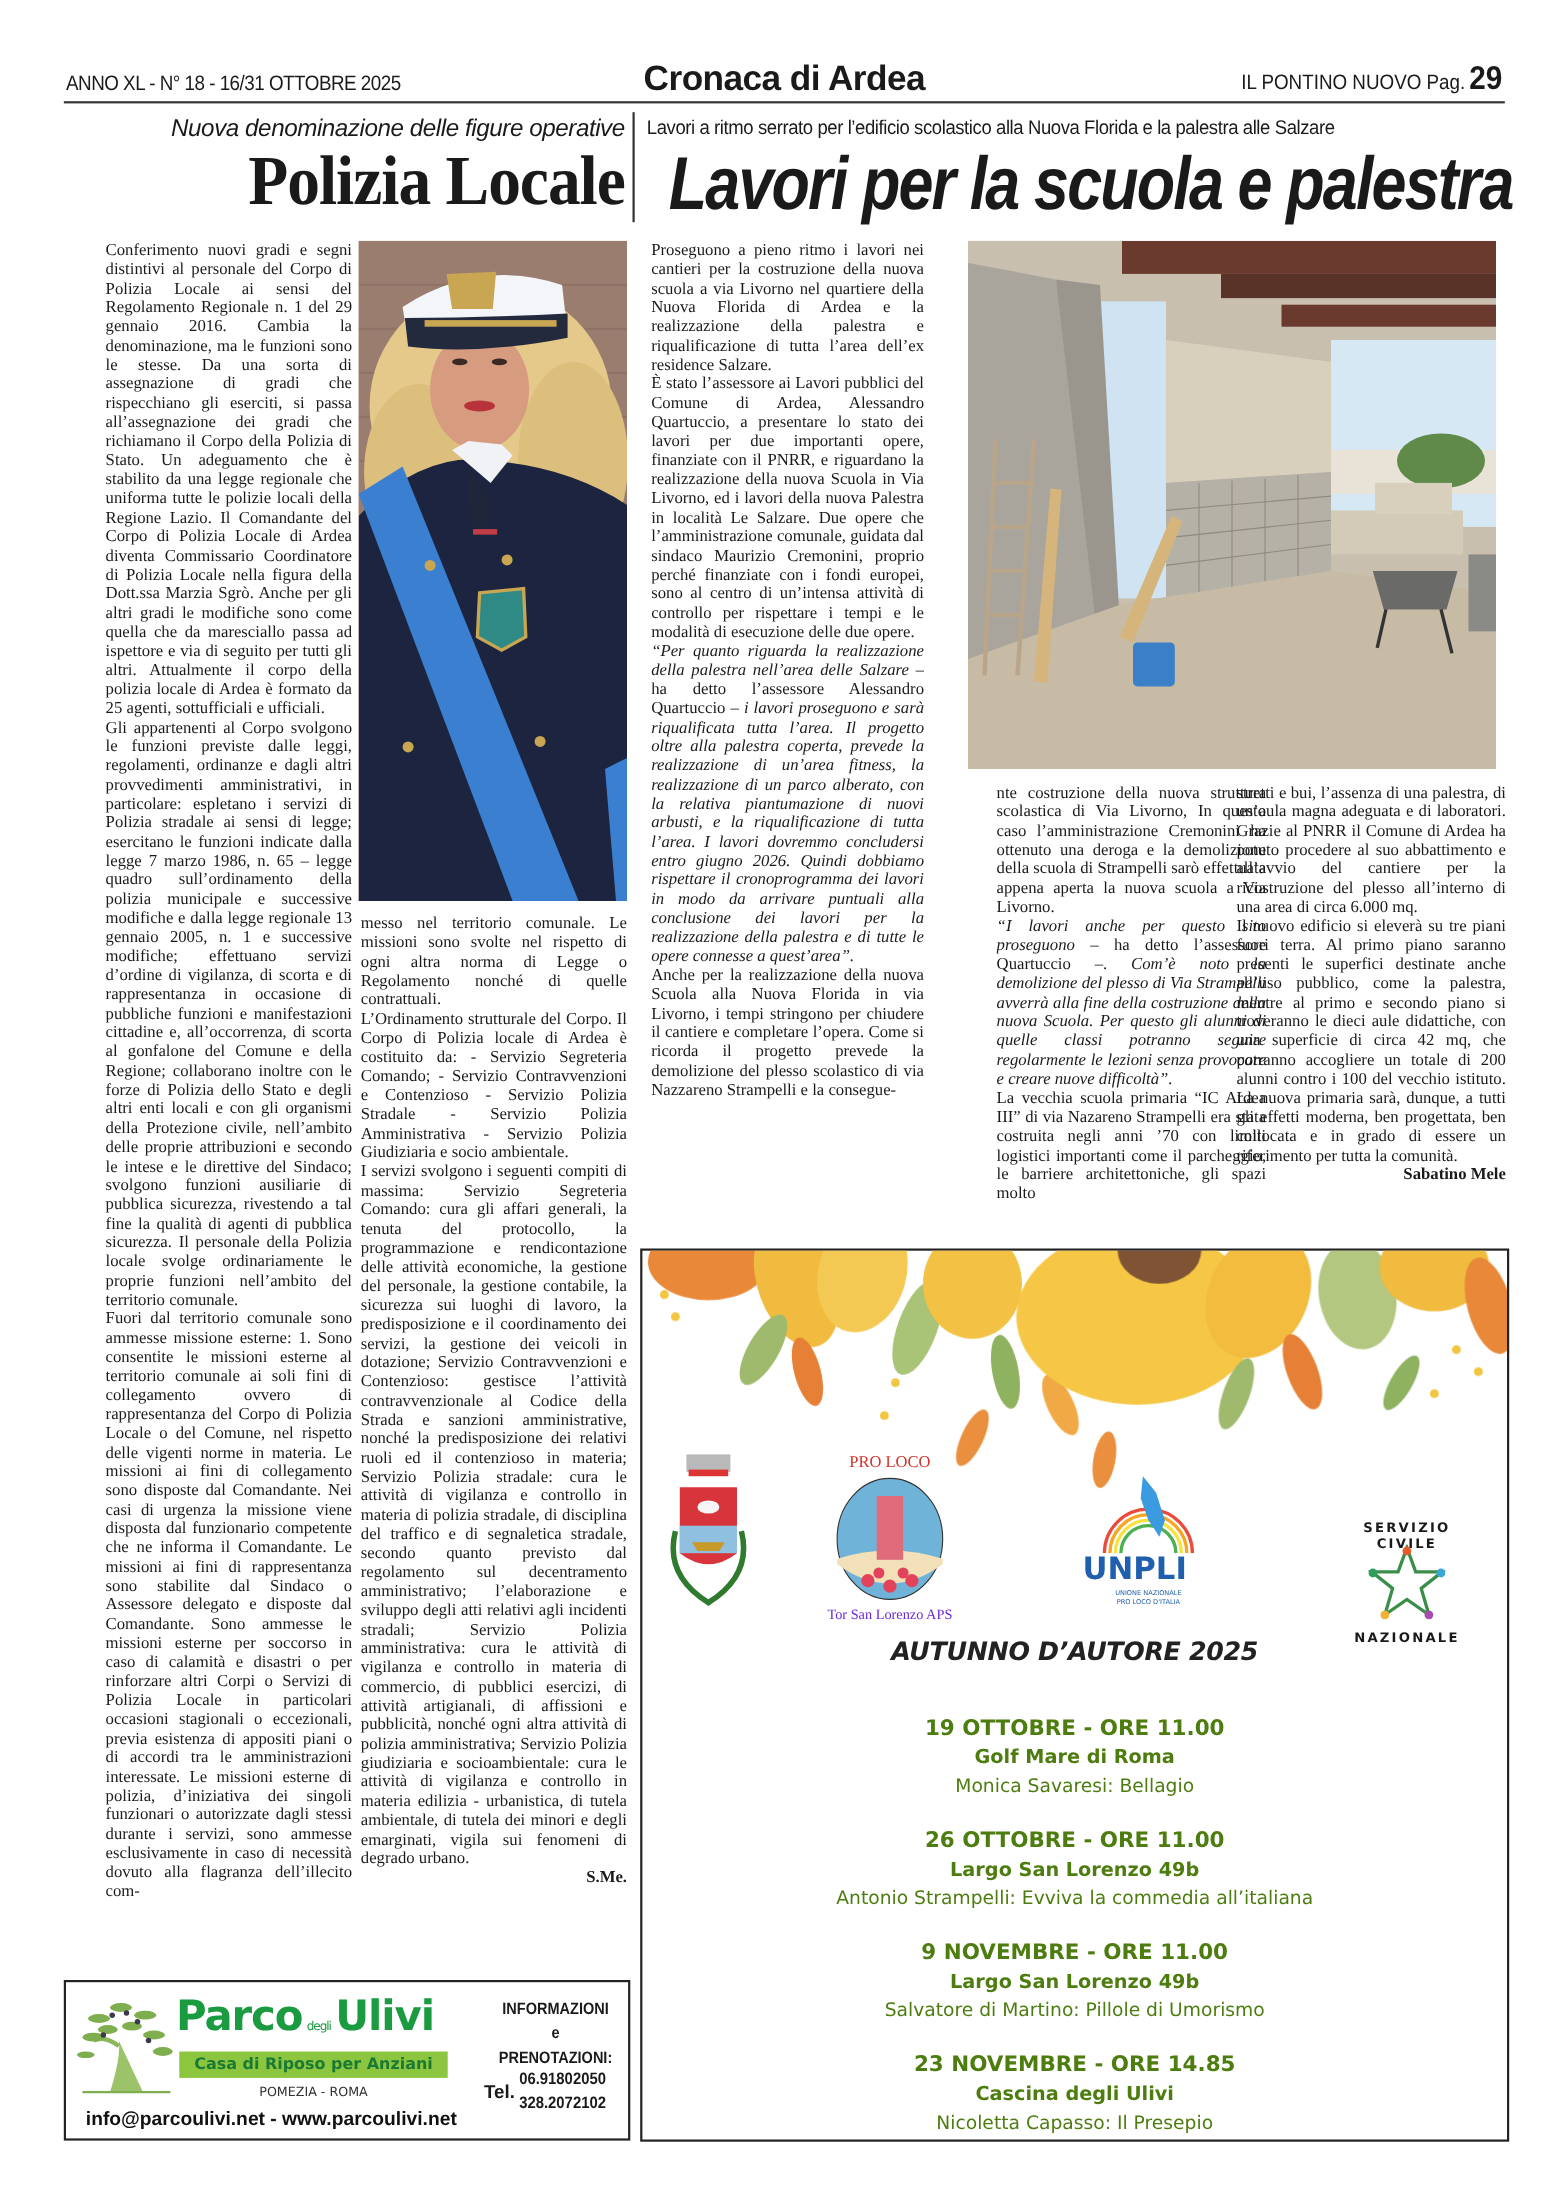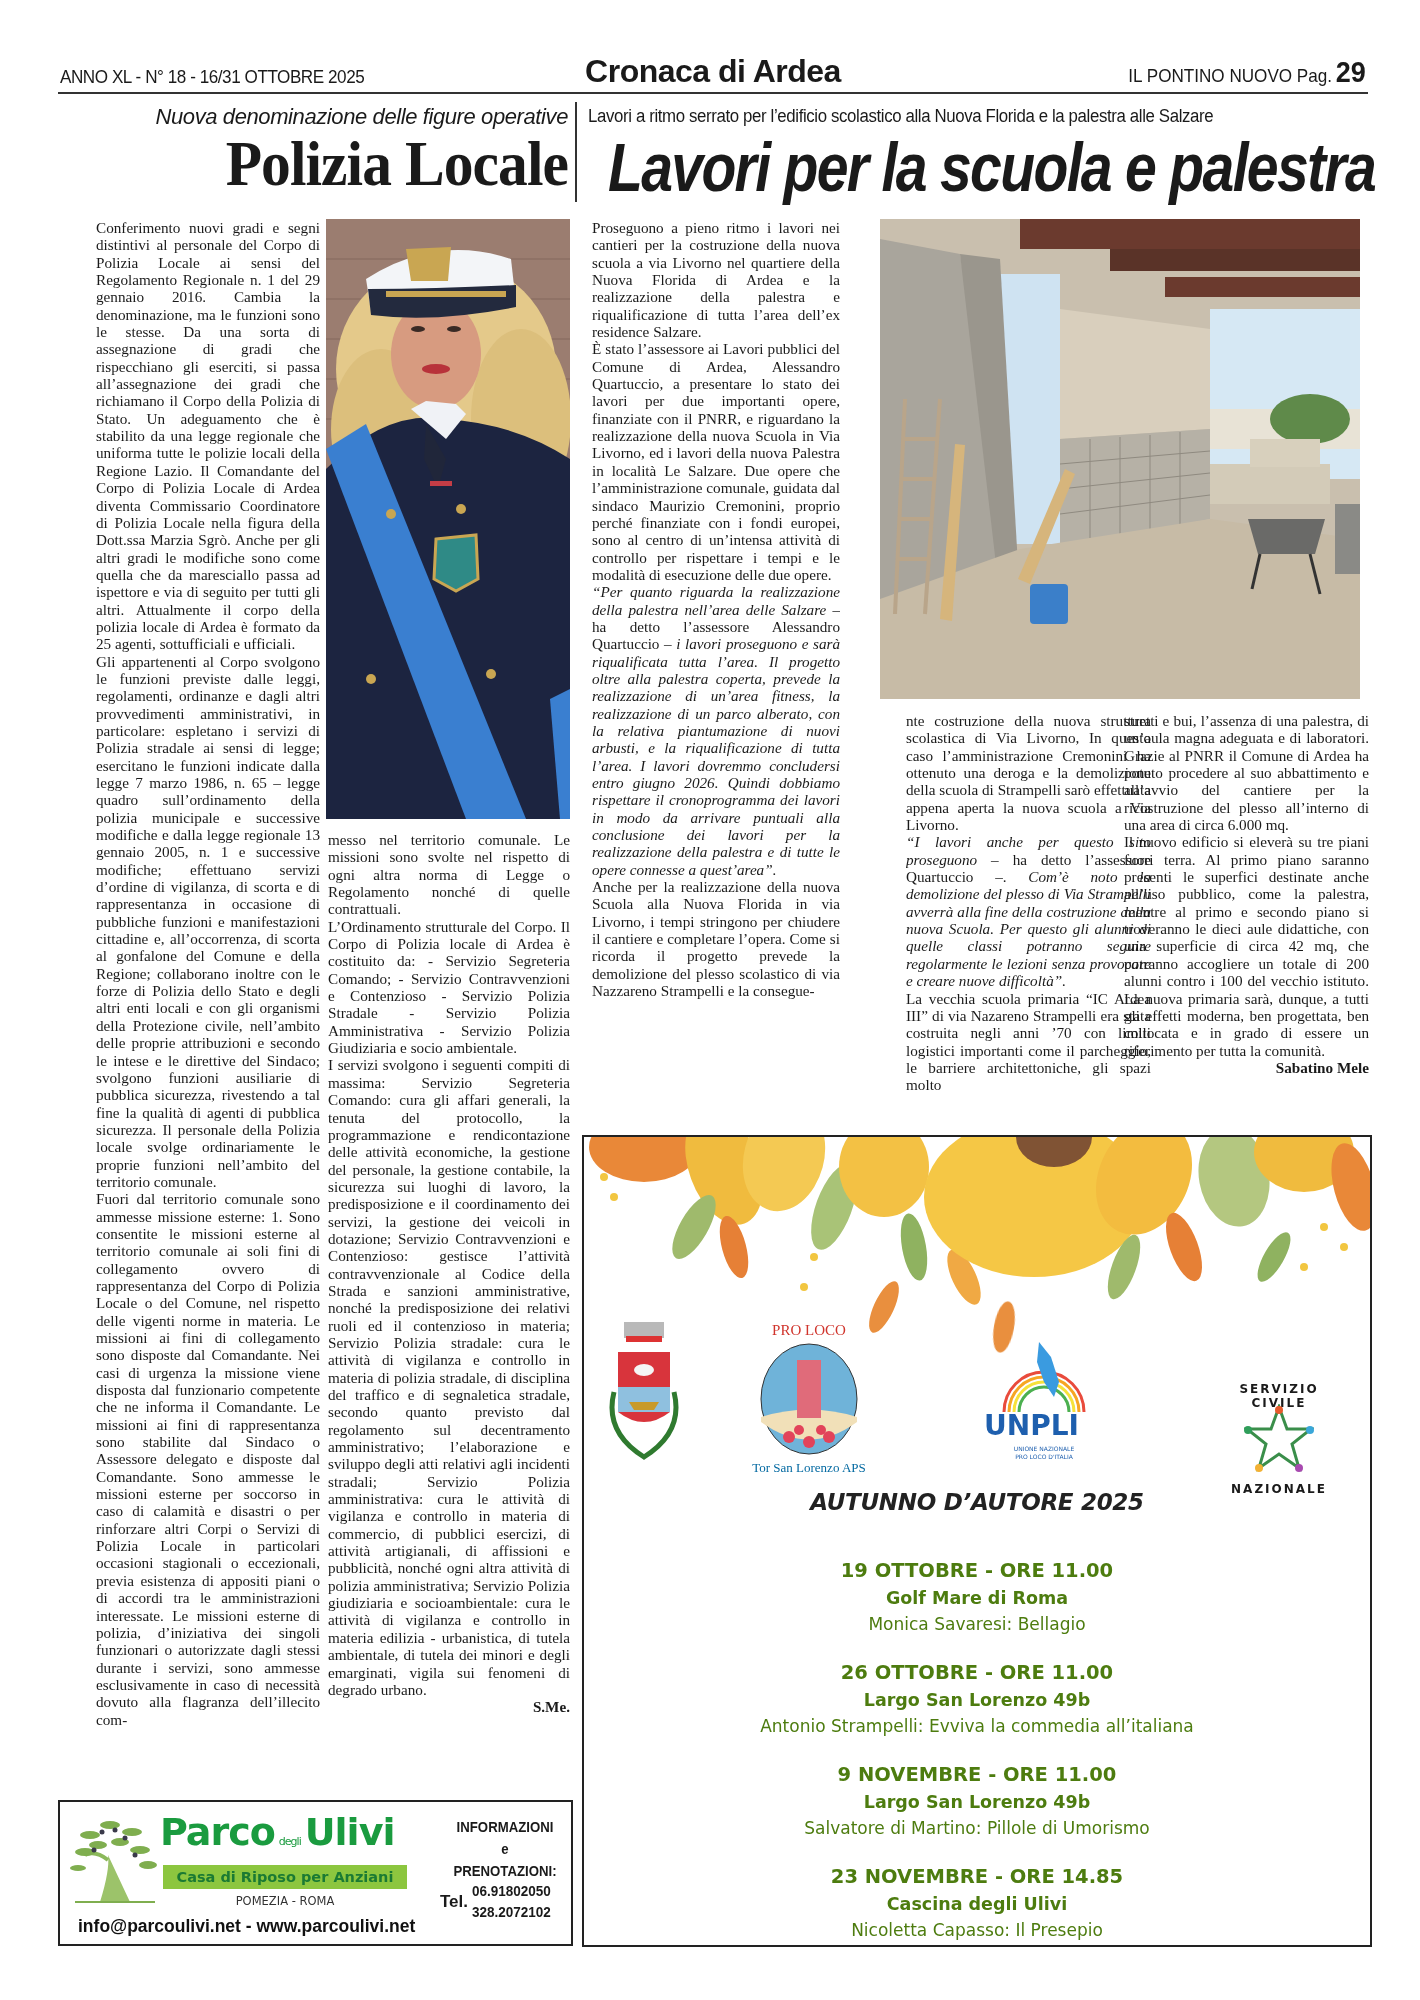--- a/index.html
+++ b/index.html
@@ -290,21 +290,21 @@
       <svg style="position:absolute;left:10px;top:20px;width:100px;height:115px" viewBox="0 0 100 115">
         <ellipse cx="50" cy="57" rx="48" ry="55" fill="#6fb3d9" stroke="#333" stroke-width="1"></ellipse>
         <path d="M2,75 Q50,60 98,75 L98,80 Q50,115 2,80 Z" fill="#f1e0b8"></path>
         <rect x="38" y="18" width="24" height="58" fill="#e06b7a"></rect>
         <circle cx="30" cy="95" r="6" fill="#e2435a"></circle>
           <circle cx="50" cy="100" r="6" fill="#e2435a"></circle>
           <circle cx="70" cy="95" r="6" fill="#e2435a"></circle>
           <circle cx="40" cy="88" r="5" fill="#e2435a"></circle>
           <circle cx="62" cy="88" r="5" fill="#e2435a"></circle>
       </svg>
-      <div style="position:absolute;left:-10px;top:138px;width:140px;text-align:center;font-family:'Liberation Serif',serif;color:#0369a1;font-size:13px;">Tor San Lorenzo APS</div>
+      <div style="position:absolute;left:-10px;top:138px;width:140px;text-align:center;font-family:'Liberation Serif',serif;color:#6d28d9;font-size:13px;">Tor San Lorenzo APS</div>
     </div>
 
     <div style="position:absolute;left:400px;top:15px;width:120px;height:140px;">
       <svg style="position:absolute;left:15px;top:0;width:90px;height:75px" viewBox="0 0 90 75">
         <path d="M5,75 A40,40 0 0 1 85,75" stroke="#e94b3c" stroke-width="3" fill="none"></path>
         <path d="M10,75 A35,35 0 0 1 80,75" stroke="#f6a623" stroke-width="3" fill="none"></path>
         <path d="M15,75 A30,30 0 0 1 75,75" stroke="#f6e23a" stroke-width="3" fill="none"></path>
         <path d="M20,75 A25,25 0 0 1 70,75" stroke="#4cb050" stroke-width="3" fill="none"></path>
         <path d="M40,5 L52,20 L60,45 L55,60 L45,45 L38,25 Z" fill="#3a9be0"></path>
       </svg>

